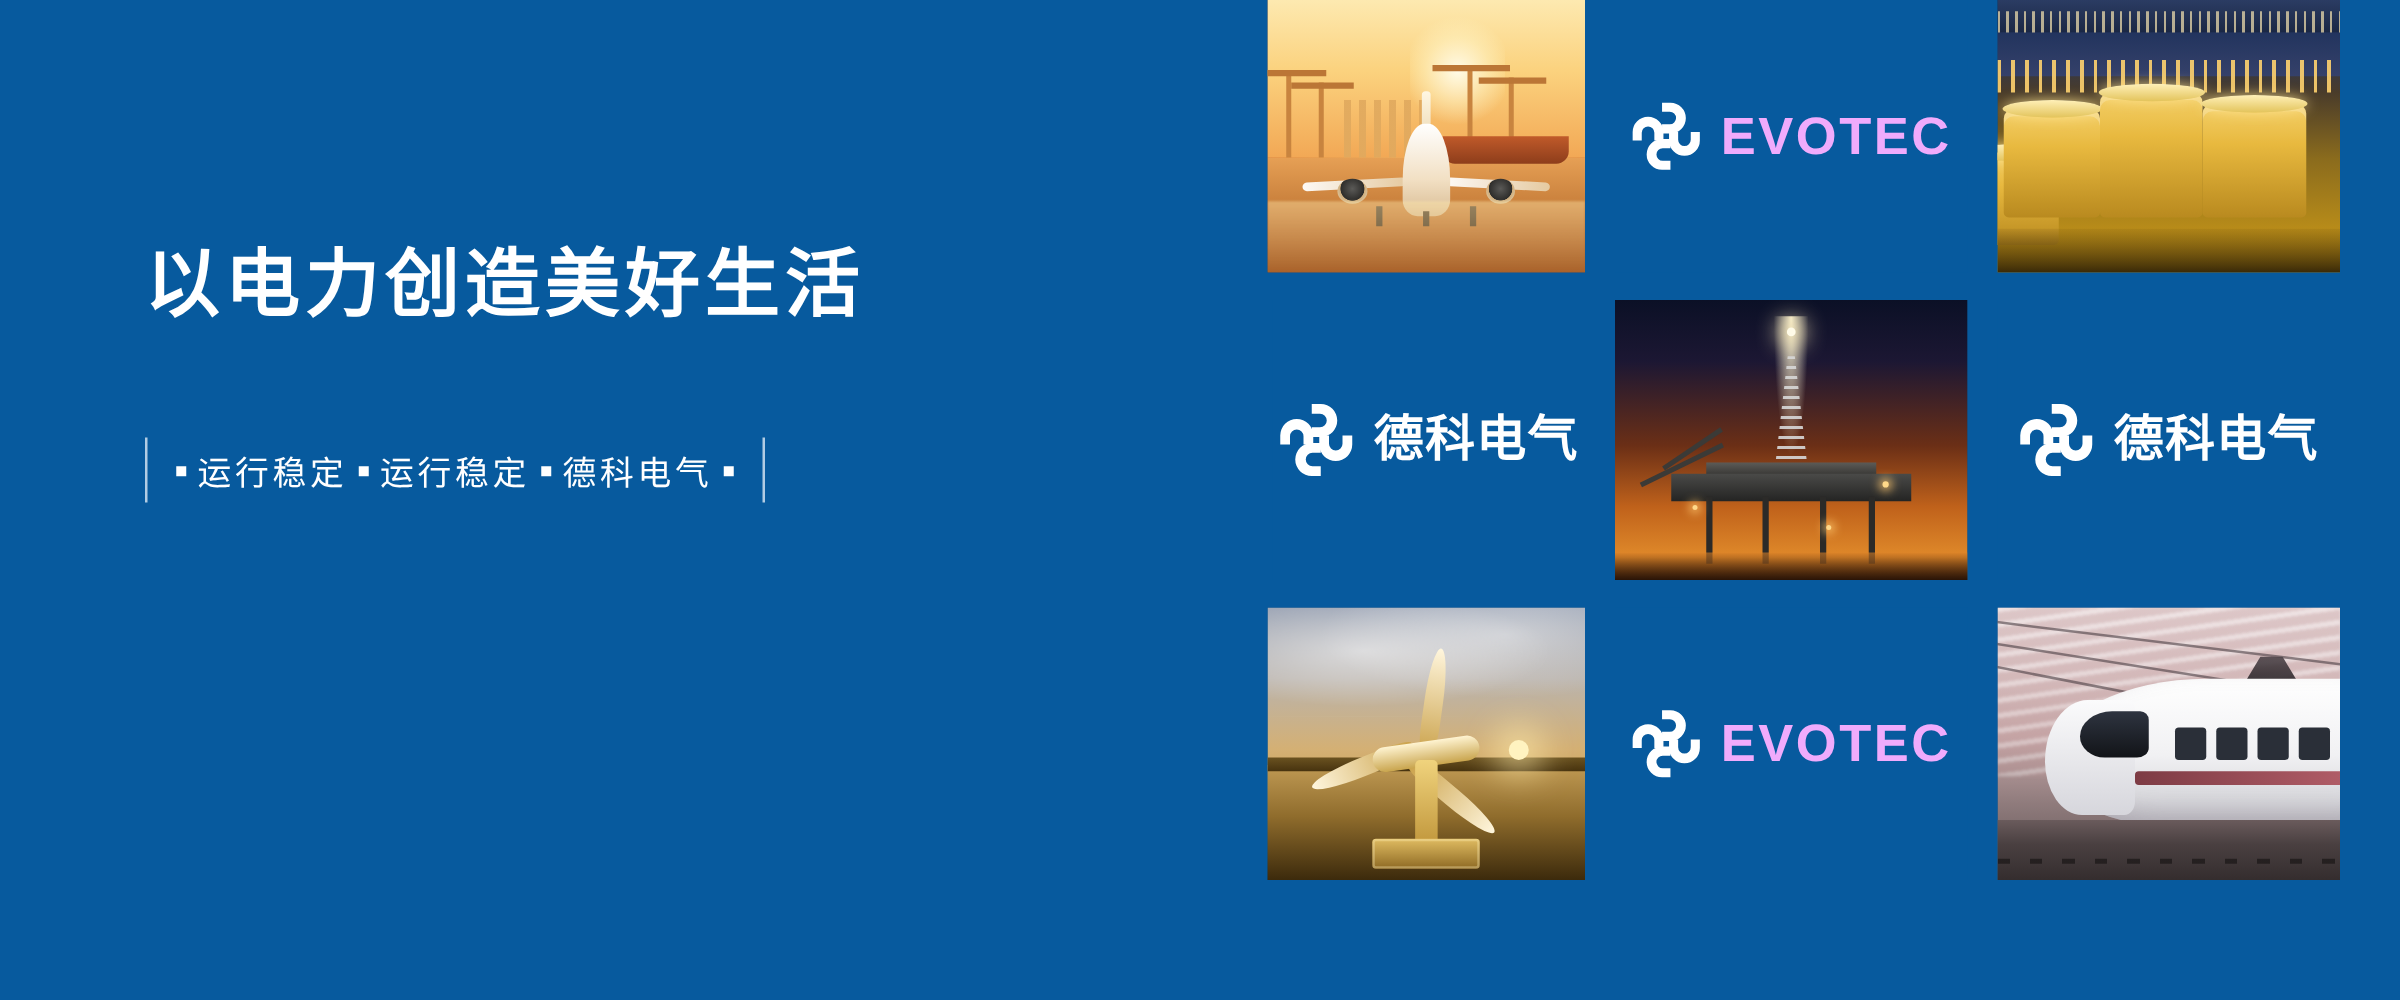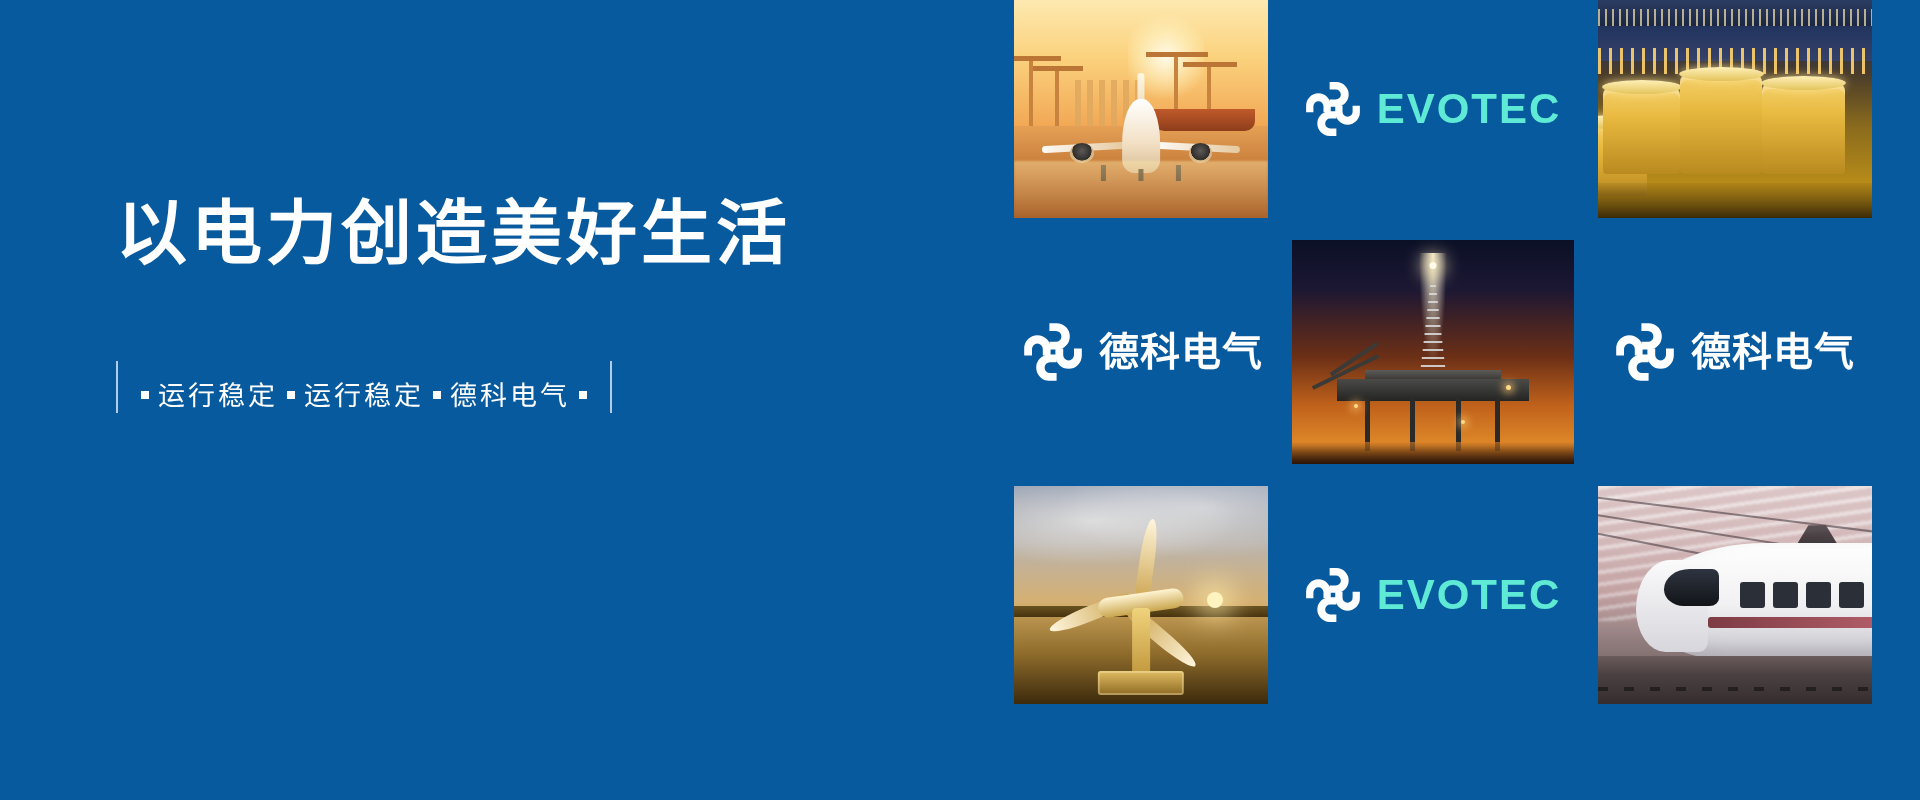--- a/index.html
+++ b/index.html
@@ -13,27 +13,27 @@
     position:relative;width:1920px;height:800px;
     background:#075a9e;overflow:hidden;
   }
 
   
   .copy{
     position:absolute;left:116px;top:198px;width:820px;
     color:#ffffff;
   }
   .headline{
-    font-size:71px;line-height:1.0;font-weight:700;
+    font-size:60px;line-height:1.0;font-weight:700;
     letter-spacing:4px;color:#ffffff;white-space:nowrap;
     font-family:"DejaVu Sans","Liberation Sans",sans-serif;
     margin:0;
   }
   .subline-wrap{
-    margin-top:92px;display:flex;align-items:flex-end;height:52px;
+    margin-top:92px;display:flex;align-items:center;height:52px;
   }
   .rule{
     width:2px;height:52px;background:#cfe0f0;opacity:.85;flex:0 0 auto;
   }
   .subline{
     display:flex;align-items:center;gap:0;margin:0 14px;
     font-size:27px;letter-spacing:3px;font-weight:400;color:#ffffff;
     white-space:nowrap;
     font-family:"DejaVu Sans","Liberation Sans",sans-serif;
   }
@@ -72,21 +72,21 @@
   .c-r2c3{grid-column:3;grid-row:2;width:274px;}
   .c-r3c1{grid-column:1;grid-row:3;margin-left:-4px;}
   .c-r3c2{grid-column:2;grid-row:3;}
   .c-r3c3{grid-column:3;grid-row:3;width:274px;}
 
   
   .lockup{display:flex;align-items:center;gap:16px;}
   .mark{width:56px;height:56px;flex:0 0 auto;}
   .mark svg{display:block;width:100%;height:100%;}
   .wordmark-latin{
-    font-size:42px;font-weight:700;letter-spacing:2px;color:#5eead4;
+    font-size:42px;font-weight:700;letter-spacing:2px;color:#f0abfc;
     font-family:"Liberation Sans","DejaVu Sans",sans-serif;line-height:1;
   }
   .wordmark-cn{
     font-size:40px;font-weight:700;letter-spacing:1px;color:#fff;
     font-family:"DejaVu Sans","Liberation Sans",sans-serif;line-height:1;
     white-space:nowrap;
   }
   .lockup.big .mark{width:60px;height:60px;}
 
   

